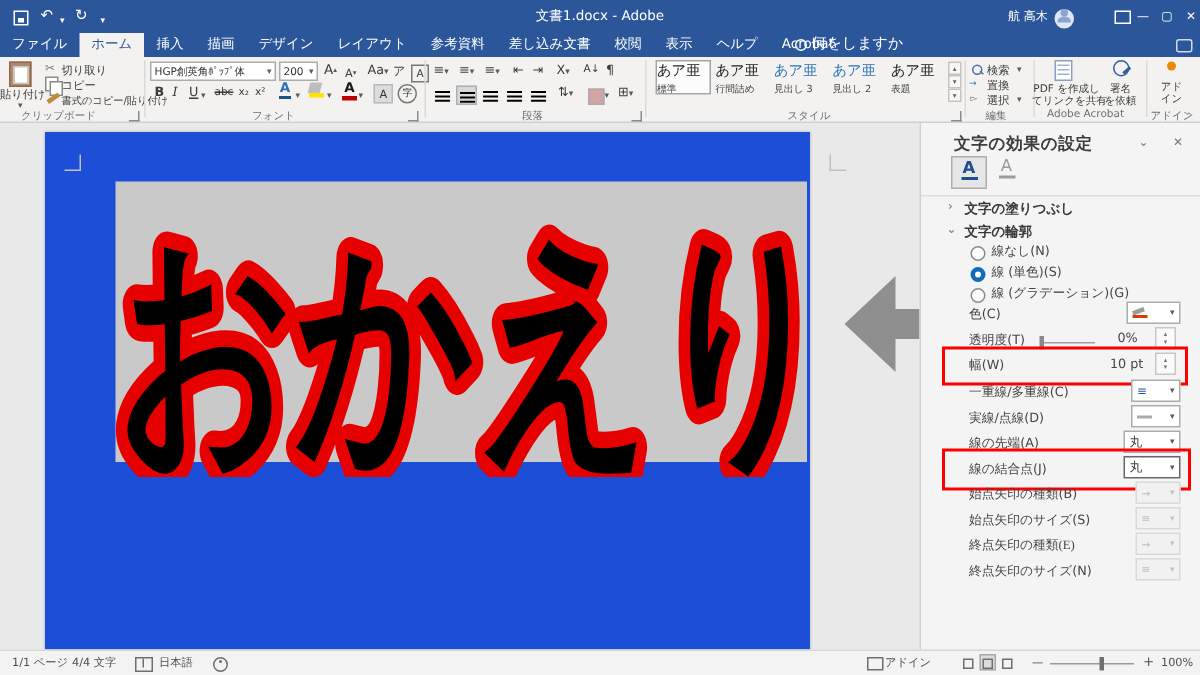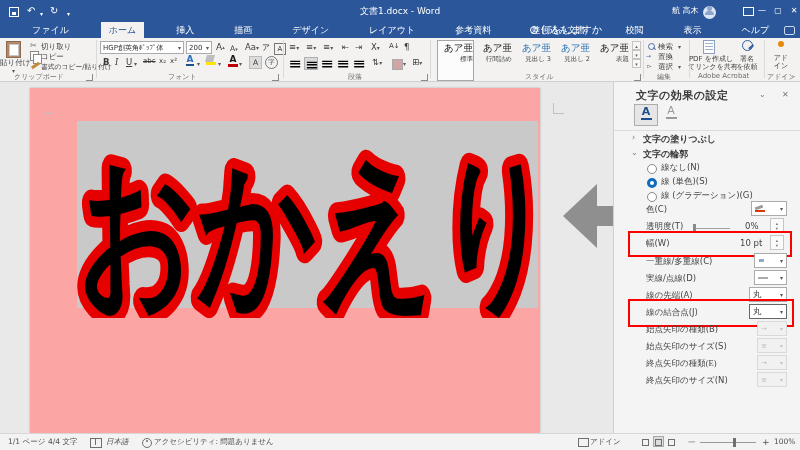--- a/index.html
+++ b/index.html
@@ -6,42 +6,42 @@
   body{width:800px;height:450px;font-family:"DejaVu Sans","Liberation Sans",sans-serif;overflow:hidden;background:#fff;}
   #root{position:relative;width:800px;height:450px;background:#f3f2f1;}
   .a{position:absolute;}
   
   .titlebar{left:0;top:0;width:800px;height:22px;background:#2b579a;}
   .ttxt{color:#fff;font-size:9px;line-height:22px;}
   .wbtn{width:16px;height:18px;color:#fff;font-size:8px;text-align:center;line-height:18px;}
   .qat{color:#fff;font-size:10px;line-height:20px;}
   
   .tabrow{left:0;top:22px;width:800px;height:16px;background:#2b579a;}
-  .tab{height:16px;line-height:16px;color:#fff;font-size:9px;padding:0 8px;float:left;margin-left:24px;}
+  .tab{height:16px;line-height:16px;color:#fff;font-size:9px;padding:0 8px;float:left;}
   .tab.sel{background:#f3f2f1;color:#2b579a;}
   
   .ribbon{left:0;top:38px;width:800px;height:44px;background:#f3f2f1;border-bottom:1px solid #d2d0ce;box-sizing:border-box;}
   .sep{width:1px;background:#dcdad8;top:40px;height:38px;}
   .g{font-size:7px;color:#6e6e6e;white-space:nowrap;}
   .t{font-size:7.5px;color:#3b3b3b;white-space:nowrap;}
   .mi{font-size:8px;color:#5a5a5a;line-height:10px;}
   .caret{font-size:6px;color:#5a5a5a;}
   .lau{width:6px;height:6px;border-right:1px solid #8a8a8a;border-bottom:1px solid #8a8a8a;}
   .inputbox{border:1px solid #ababab;background:#fff;font-size:7px;color:#333;display:flex;align-items:center;justify-content:space-between;padding:0 2px;box-sizing:border-box;height:13px;}
   .rbtn{display:flex;align-items:center;font-size:8.5px;color:#3b3b3b;}
   .tog{width:14px;height:13px;text-align:center;line-height:13px;}
   .tog.on{background:#d8d8d8;border:1px solid #b0b0b0;box-sizing:border-box;}
-  .sty{width:37px;height:41px;border:1px solid transparent;text-align:right;box-sizing:border-box;}
+  .sty{width:37px;height:23px;border:1px solid transparent;text-align:left;box-sizing:border-box;}
   .sty.sel{border-color:#a5a5a5;background:#fcfcfc;}
   .sty .pv{font-size:9.5px;color:#1a1a1a;line-height:14px;}
   .sty .lb{font-size:6.5px;color:#444;line-height:8px;}
   .galbtn{width:9px;height:9px;border:1px solid #c6c4c2;background:#f8f7f6;font-size:5px;color:#666;text-align:center;line-height:8px;box-sizing:border-box;}
   
   .docarea{left:0;top:82px;width:613px;height:351px;background:#e9e9e9;}
-  .page{left:30px;top:6px;width:510px;height:345px;background:#fca5a5;box-shadow:0 0 2px rgba(0,0,0,.25);}
+  .page{left:30px;top:6px;width:510px;height:345px;background:#1d4ed8;box-shadow:0 0 2px rgba(0,0,0,.25);}
   .selrect{left:47px;top:33px;width:461px;height:187px;background:#c9c9c9;}
   .mark{width:10px;height:10px;}
   
   .pane{left:613px;top:82px;width:187px;height:351px;background:#f4f4f4;border-left:1px solid #cfcfcf;box-sizing:border-box;}
   .ptitle{font-size:11px;color:#3d3d3d;font-weight:bold;letter-spacing:.5px;}
   .psec{font-size:9px;font-weight:bold;color:#3a3a3a;white-space:nowrap;}
   .pl{font-size:8.5px;color:#444;white-space:nowrap;}
   .pchev{font-size:8px;color:#777;}
   .radio{width:8px;height:8px;border:1px solid #8a8a8a;border-radius:50%;background:#fff;box-sizing:content-box;}
   .radio.sel{border:3px solid #0f6cbd;width:4px;height:4px;}
@@ -101,21 +101,21 @@
   <div class="a titlebar">
     <div class="a" style="left:9px;top:7px;">
         <div class="ic-save">
           <i></i>
         </div>
       </div>
     <div class="a qat" style="left:27px;top:1px;">↶</div>
     <div class="a qat" style="left:40px;top:4px;font-size:6px;">▾</div>
     <div class="a qat" style="left:50px;top:1px;">↻</div>
     <div class="a qat" style="left:67px;top:4px;font-size:6px;">▾</div>
-    <div class="a ttxt" style="left:0;width:800px;text-align:center;">文書1.docx - Word</div>
+    <div class="a ttxt" style="left:0;width:800px;text-align:center;">文書1.docx - Adobe</div>
     <div class="a ttxt" style="left:672px;font-size:8px;">航 高木</div>
     <div class="a" style="left:703px;top:4px;">
         <div class="avatar">
           <i></i>
           <b></b>
         </div>
       </div>
     <div class="a" style="left:743px;top:7px;">
         <div class="ic-rect"></div>
       </div>
@@ -461,27 +461,26 @@
   </div>
 
   <div class="a status">
     <div class="a st" style="left:8px;">1/1 ページ</div>
     <div class="a st" style="left:48px;">4/4 文字</div>
     <div class="a" style="left:90px;top:4px;">
         <div class="ic-book">
           <i></i>
         </div>
       </div>
-    <div class="a st" style="left:106px;font-style:italic;">日本語</div>
+    <div class="a st" style="left:106px;">日本語</div>
     <div class="a" style="left:142px;top:4px;">
         <div class="ic-acc">
           <i></i>
         </div>
       </div>
-    <div class="a st" style="left:154px;">アクセシビリティ: 問題ありません</div>
     <div class="a" style="left:578px;top:4px;">
         <div class="ic-mon"></div>
       </div>
     <div class="a st" style="left:590px;">アドイン</div>
     <div class="a vb" style="left:640px;top:2px;">
         <i></i>
       </div>
     <div class="a vb on" style="left:653px;top:2px;">
         <i></i>
       </div>

